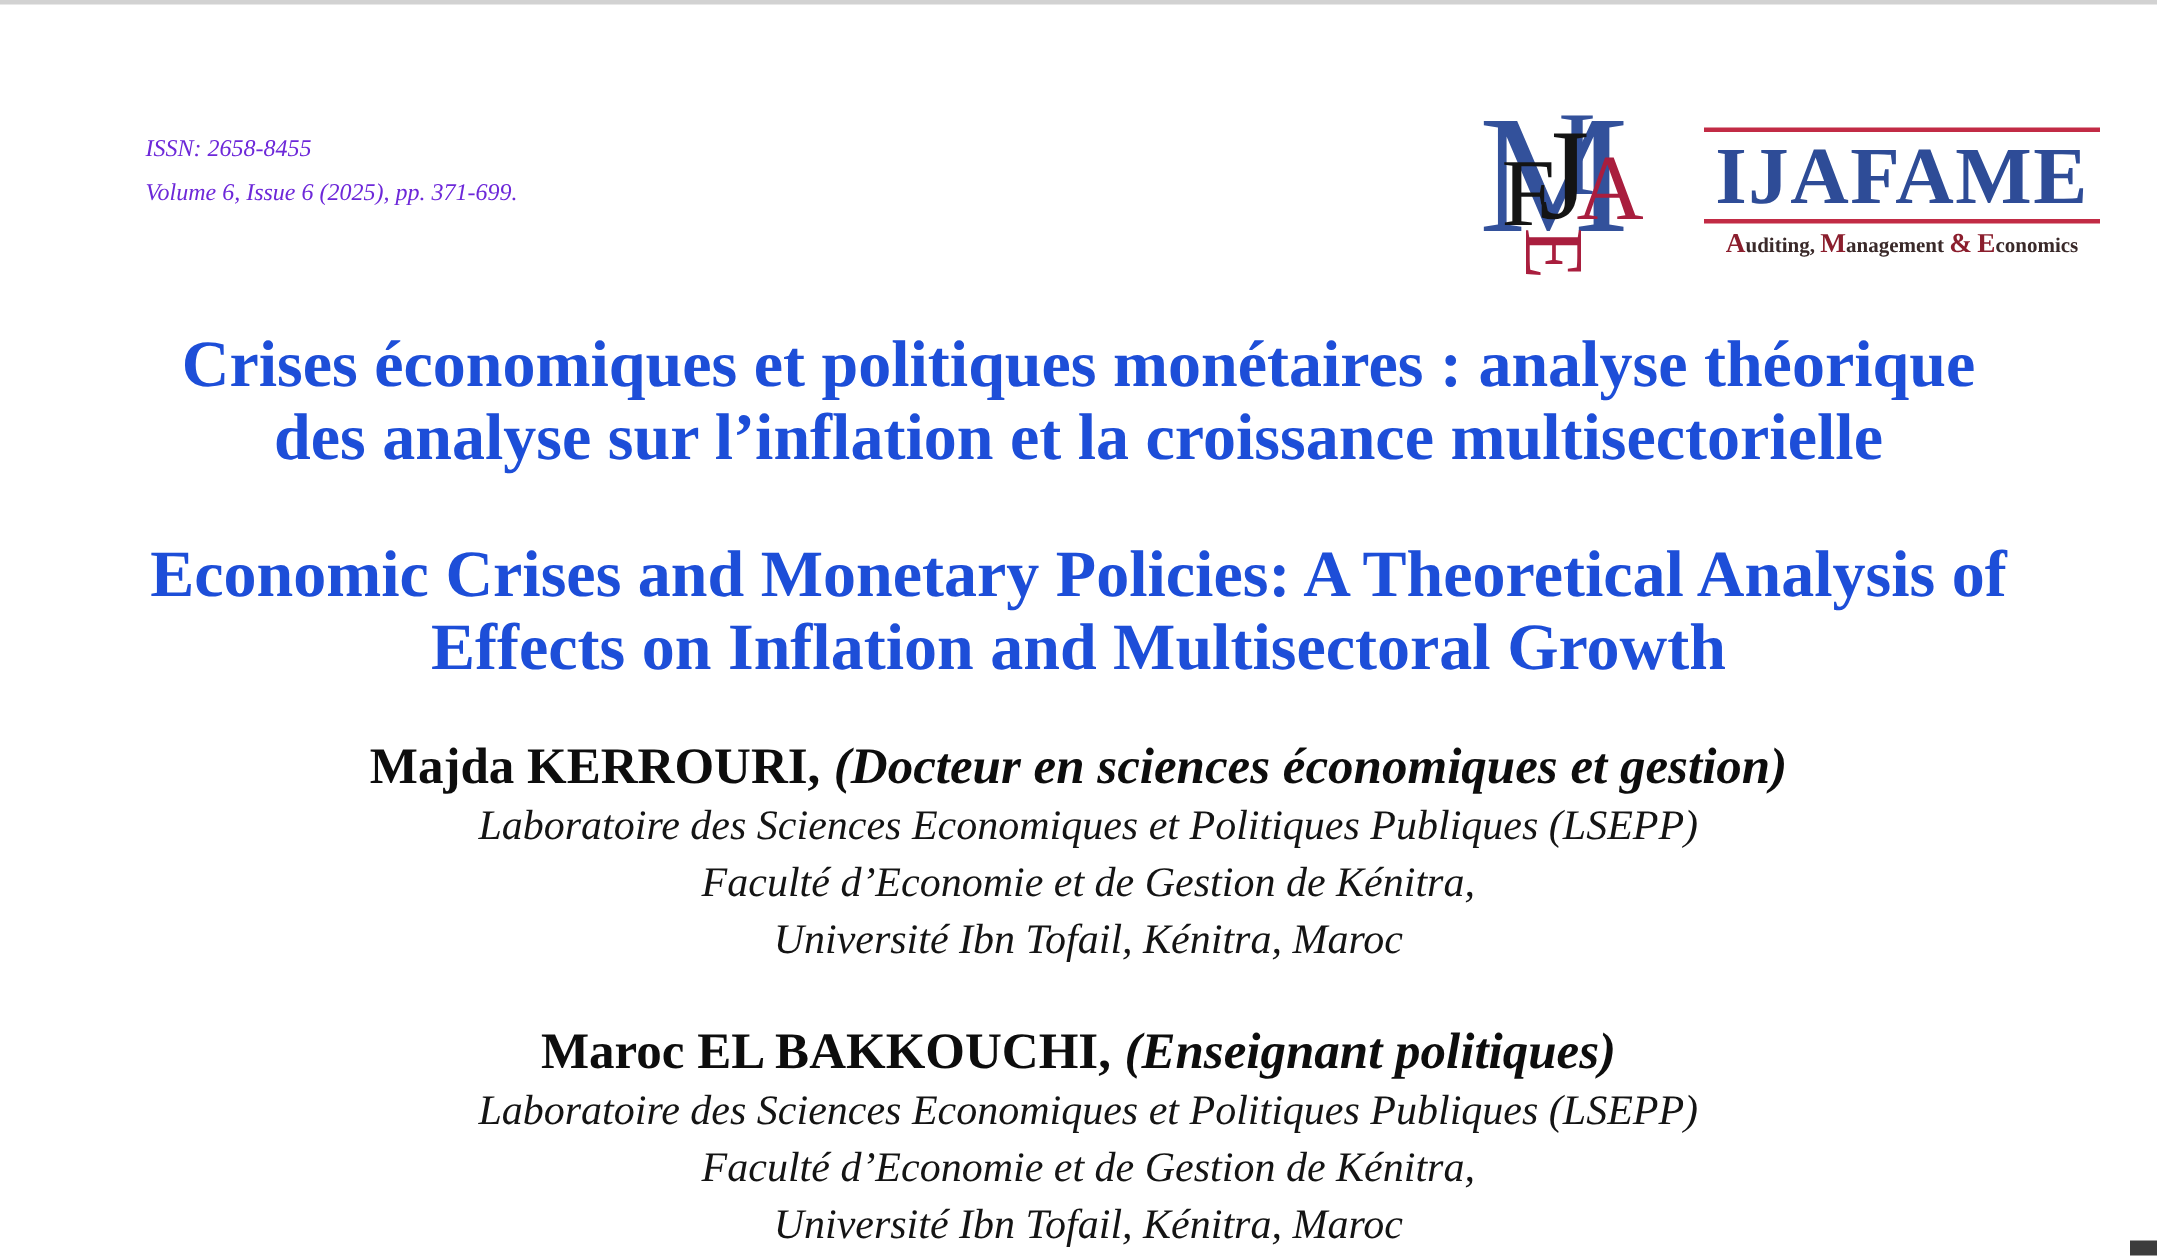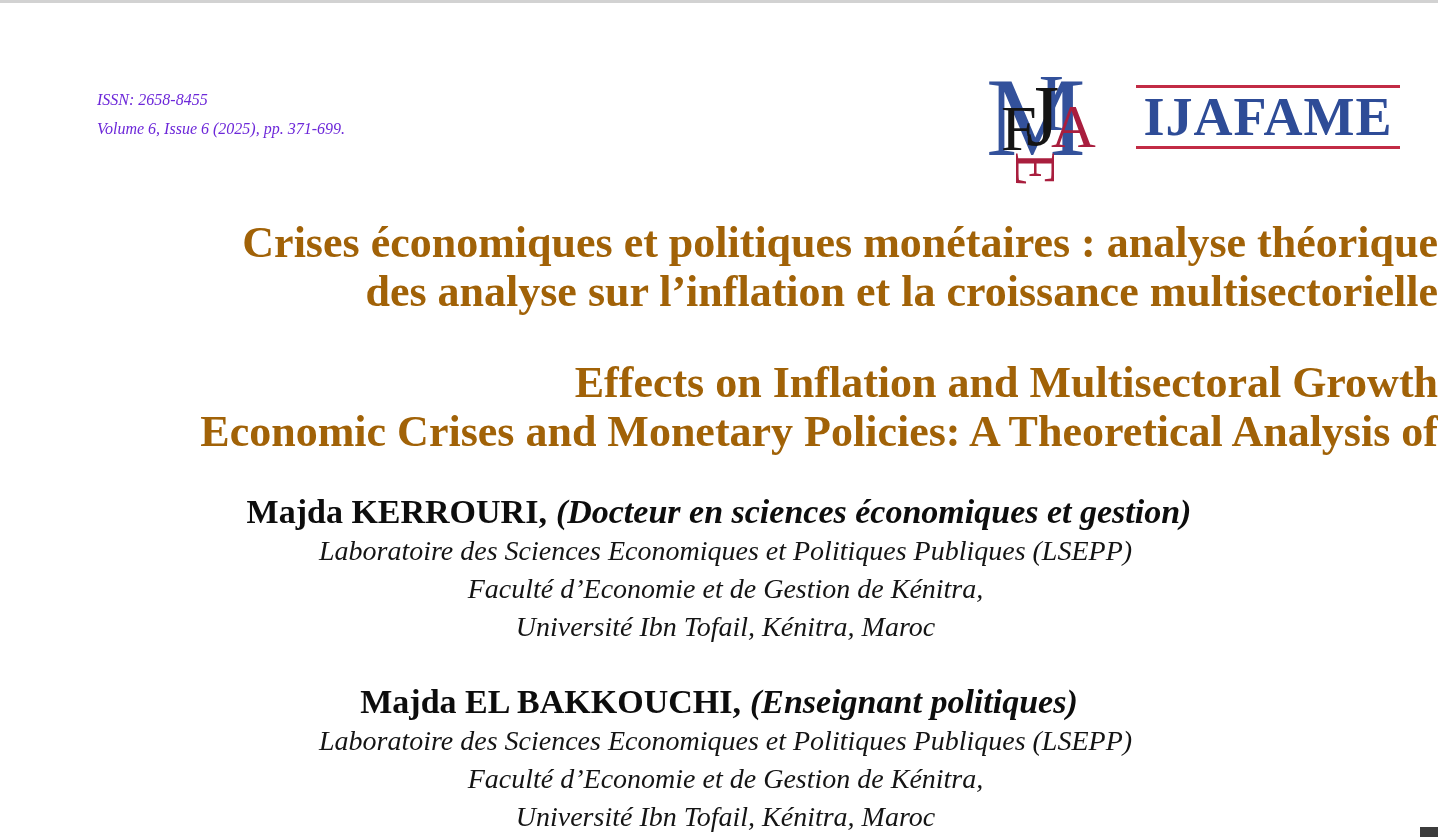--- a/index.html
+++ b/index.html
@@ -86,22 +86,21 @@
   .content {
     position: absolute;
     left: 0; top: 0;
     width: 100%;
     text-align: center;
   }
   .title {
     font-weight: bold;
     font-size: 44px;
     line-height: 49px;
-    color: #a16207;
-    text-align: right;
+    color: #1d4ed8;
   }
   .title-fr { margin-top: 215px; }
   .title-en { margin-top: 42px; }
 
   .author-name {
     margin-top: 36px;
     font-size: 34px;
     line-height: 40px;
     font-weight: bold;
     color: #0d0d0d;
@@ -139,48 +138,49 @@
     <span class="mg-f">F</span>
     <span class="mg-j">J</span>
     <span class="mg-a">A</span>
     <span class="mg-e">E</span>
   </div>
   <div class="logo-right">
     <div class="logo-rule"></div>
     <span class="logo-acronym">IJAFAME</span>
     <div class="logo-rule"></div>
     <div class="logo-subtitle">
+      <div class="twotone"><span class="cap">A</span>uditing, <span class="cap">M</span>anagement <span class="cap">&amp;</span> <span class="cap">E</span>conomics</div>
     </div>
   </div>
 </div>
 
 <div class="content">
 
   <div class="title title-fr">
     <div>Crises économiques et politiques monétaires : analyse théorique</div>
     <div>des analyse sur l’inflation et la croissance multisectorielle</div>
   </div>
 
   <div class="title title-en">
+    <div>Economic Crises and Monetary Policies: A Theoretical Analysis of</div>
     <div>Effects on Inflation and Multisectoral Growth</div>
-    <div>Economic Crises and Monetary Policies: A Theoretical Analysis of</div>
   </div>
 
   <div class="author-block">
     <div class="author-name">
       <span>Majda KERROURI,</span><span class="role">(Docteur en sciences économiques et gestion)</span>
     </div>
     <div class="affil">Laboratoire des Sciences Economiques et Politiques Publiques (LSEPP)</div>
     <div class="affil">Faculté d’Economie et de Gestion de Kénitra,</div>
     <div class="affil">Université Ibn Tofail, Kénitra, Maroc</div>
   </div>
 
   <div class="author-block">
     <div class="author-name">
-      <span>Majda EL BAKKOUCHI,</span><span class="role">(Enseignant politiques)</span>
+      <span>Maroc EL BAKKOUCHI,</span><span class="role">(Enseignant politiques)</span>
     </div>
     <div class="affil">Laboratoire des Sciences Economiques et Politiques Publiques (LSEPP)</div>
     <div class="affil">Faculté d’Economie et de Gestion de Kénitra,</div>
     <div class="affil">Université Ibn Tofail, Kénitra, Maroc</div>
   </div>
 
 </div>
 
 <div class="corner-square"></div>
 

